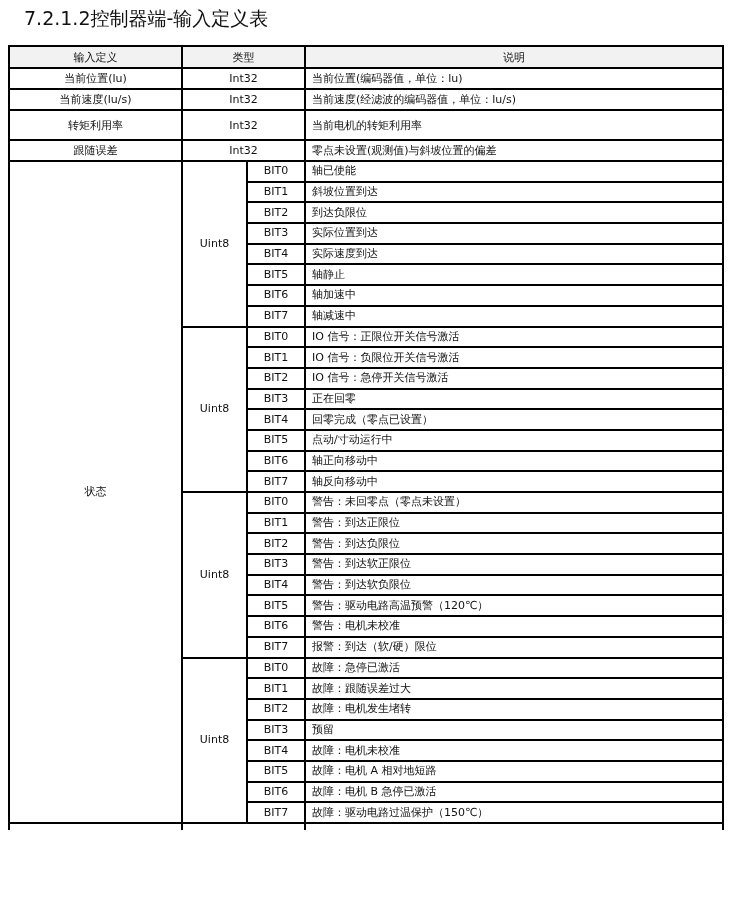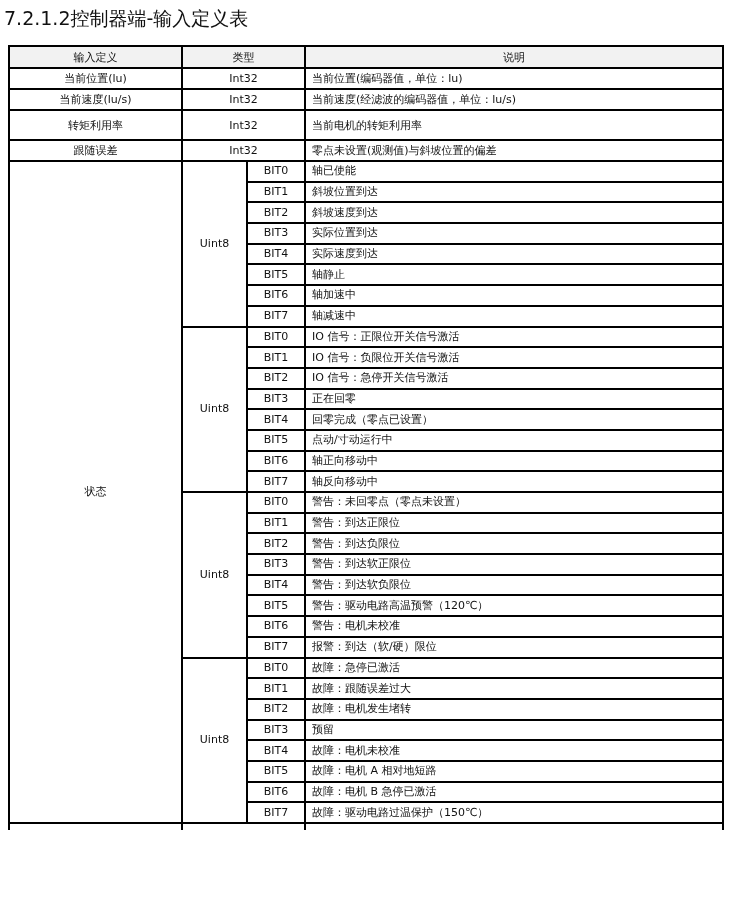--- a/index.html
+++ b/index.html
@@ -2,21 +2,21 @@
 <html><head>
 <meta charset="utf-8">
 <style>
   html, body { margin: 0; padding: 0; background: #ffffff; }
   body {
     width: 730px; height: 904px; overflow: hidden; position: relative;
     font-family: "DejaVu Sans", "Liberation Sans", sans-serif;
     color: #111;
   }
   .title {
-    position: absolute; left: 4px; top: 6px;
+    position: absolute; left: 24px; top: 6px;
     font-size: 19px; font-weight: normal; color: #111; letter-spacing: 0px;
     white-space: nowrap;
   }
   table.def {
     position: absolute; left: 8px; top: 45px;
     border-collapse: collapse; table-layout: fixed;
     width: 714px;
     font-size: 11px;
     padding-left: 32px;
   }
@@ -83,21 +83,21 @@
         <td class="c" rowspan="8">Uint8</td>
         <td class="c">BIT0</td>
         <td class="l">轴已使能</td>
       </tr>
       <tr class="bit">
         <td class="c">BIT1</td>
         <td class="l">斜坡位置到达</td>
       </tr>
       <tr class="bit">
         <td class="c">BIT2</td>
-        <td class="l">斜坡速度到达</td>
+        <td class="l">到达负限位</td>
       </tr>
       <tr class="bit">
         <td class="c">BIT3</td>
         <td class="l">实际位置到达</td>
       </tr>
       <tr class="bit">
         <td class="c">BIT4</td>
         <td class="l">实际速度到达</td>
       </tr>
       <tr class="bit">

